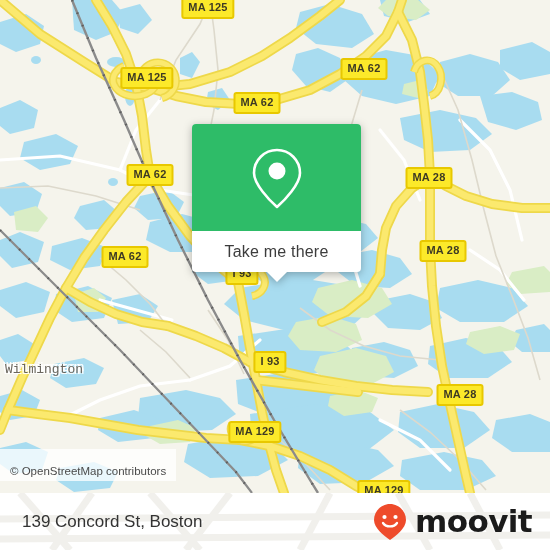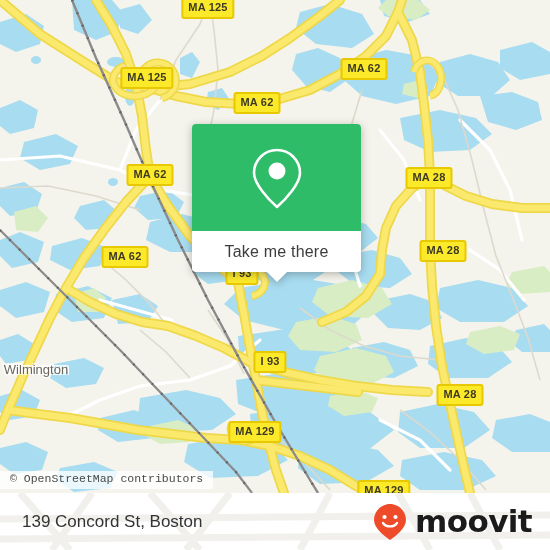--- a/index.html
+++ b/index.html
@@ -60,26 +60,26 @@
       -1.5px  1.5px 0 rgba(255,255,255,.95),
        1.5px  1.5px 0 rgba(255,255,255,.95),
        0 0 3px rgba(255,255,255,.95);
     font-family: "Liberation Sans", sans-serif;
   }
 
   
   #attribution {
     position: absolute;
     left: 0;
-    bottom: 4px;
-    padding: 1px 10px 4px 10px;
+    bottom: 12px;
+    padding: 16px 10px 4px 10px;
     background: rgba(255,255,255,0.76);
     color: #4a4a4a;
     font-size: 11.5px;
-    font-family: Liberation Mono, monospace;
+    font-family: Liberation Sans, sans-serif;
     white-space: nowrap;
   }
 
   
   #popup {
     position: absolute;
     left: 192px;
     top: 124px;
     width: 169px;
     border-radius: 9px;
@@ -340,21 +340,21 @@
           <path d="M72,0 L96,58 L124,120 L150,180 L178,240 L208,300 L240,360 L274,420 L310,480 L318,493" stroke="#5e5e5e" stroke-width="2.4" fill="none" stroke-dasharray="1.5 12"></path>
         </g>
         <g>
           <path d="M0,230 L40,270 L80,310 L120,350 L160,392 L200,434 L236,472 L252,493" stroke="#8b8b8b" stroke-width="2.2" fill="none"></path>
           <path d="M0,230 L40,270 L80,310 L120,350 L160,392 L200,434 L236,472 L252,493" stroke="#5e5e5e" stroke-width="2.2" fill="none" stroke-dasharray="1.5 12"></path>
         </g>
 
       </g>
     </svg>
 
-    <div class="place-label" style="left:36px; top:369px;">Wilmington</div>
+    <div class="place-label" style="left:44px; top:369px;font-family:Liberation Mono, monospace;">Wilmington</div>
 
     <div class="shield" style="left:208px; top:8px;">MA 125</div>
     <div class="shield" style="left:147px; top:78px;">MA 125</div>
     <div class="shield" style="left:364px; top:69px;">MA 62</div>
     <div class="shield" style="left:257px; top:103px;">MA 62</div>
     <div class="shield" style="left:150px; top:175px;">MA 62</div>
     <div class="shield" style="left:429px; top:178px;">MA 28</div>
     <div class="shield" style="left:443px; top:251px;">MA 28</div>
     <div class="shield" style="left:125px; top:257px;">MA 62</div>
     <div class="shield" style="left:242px; top:274px;">I 93</div>

